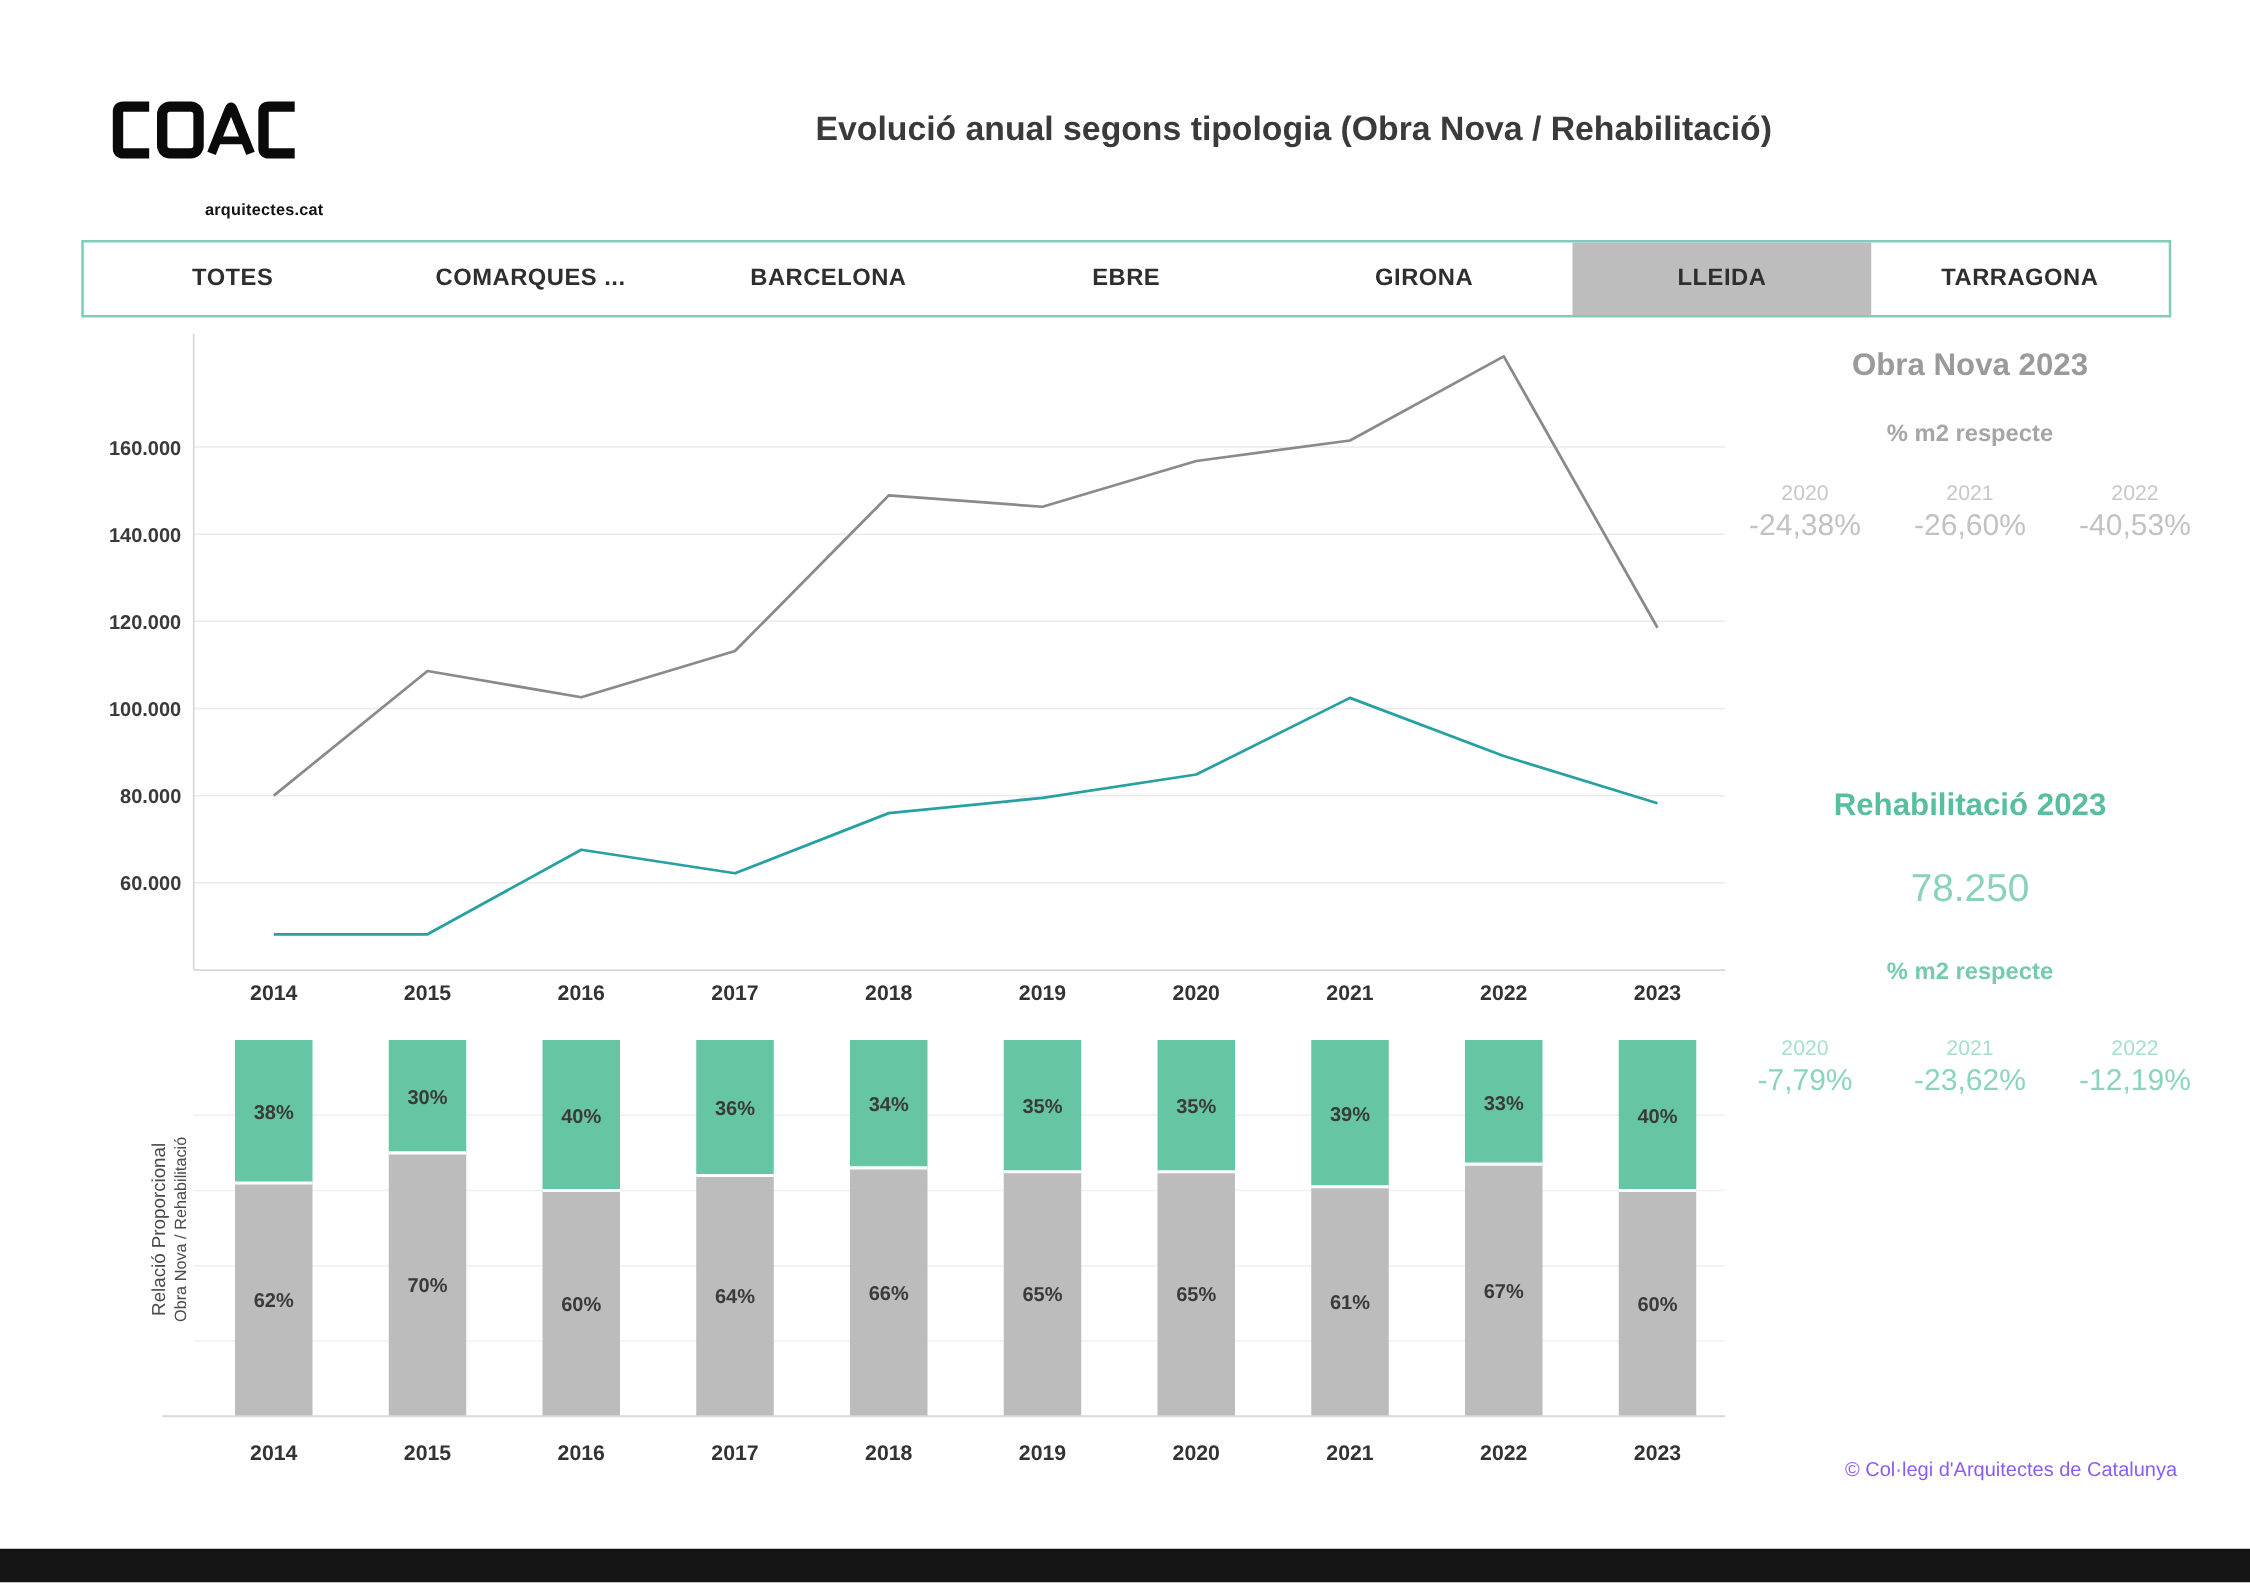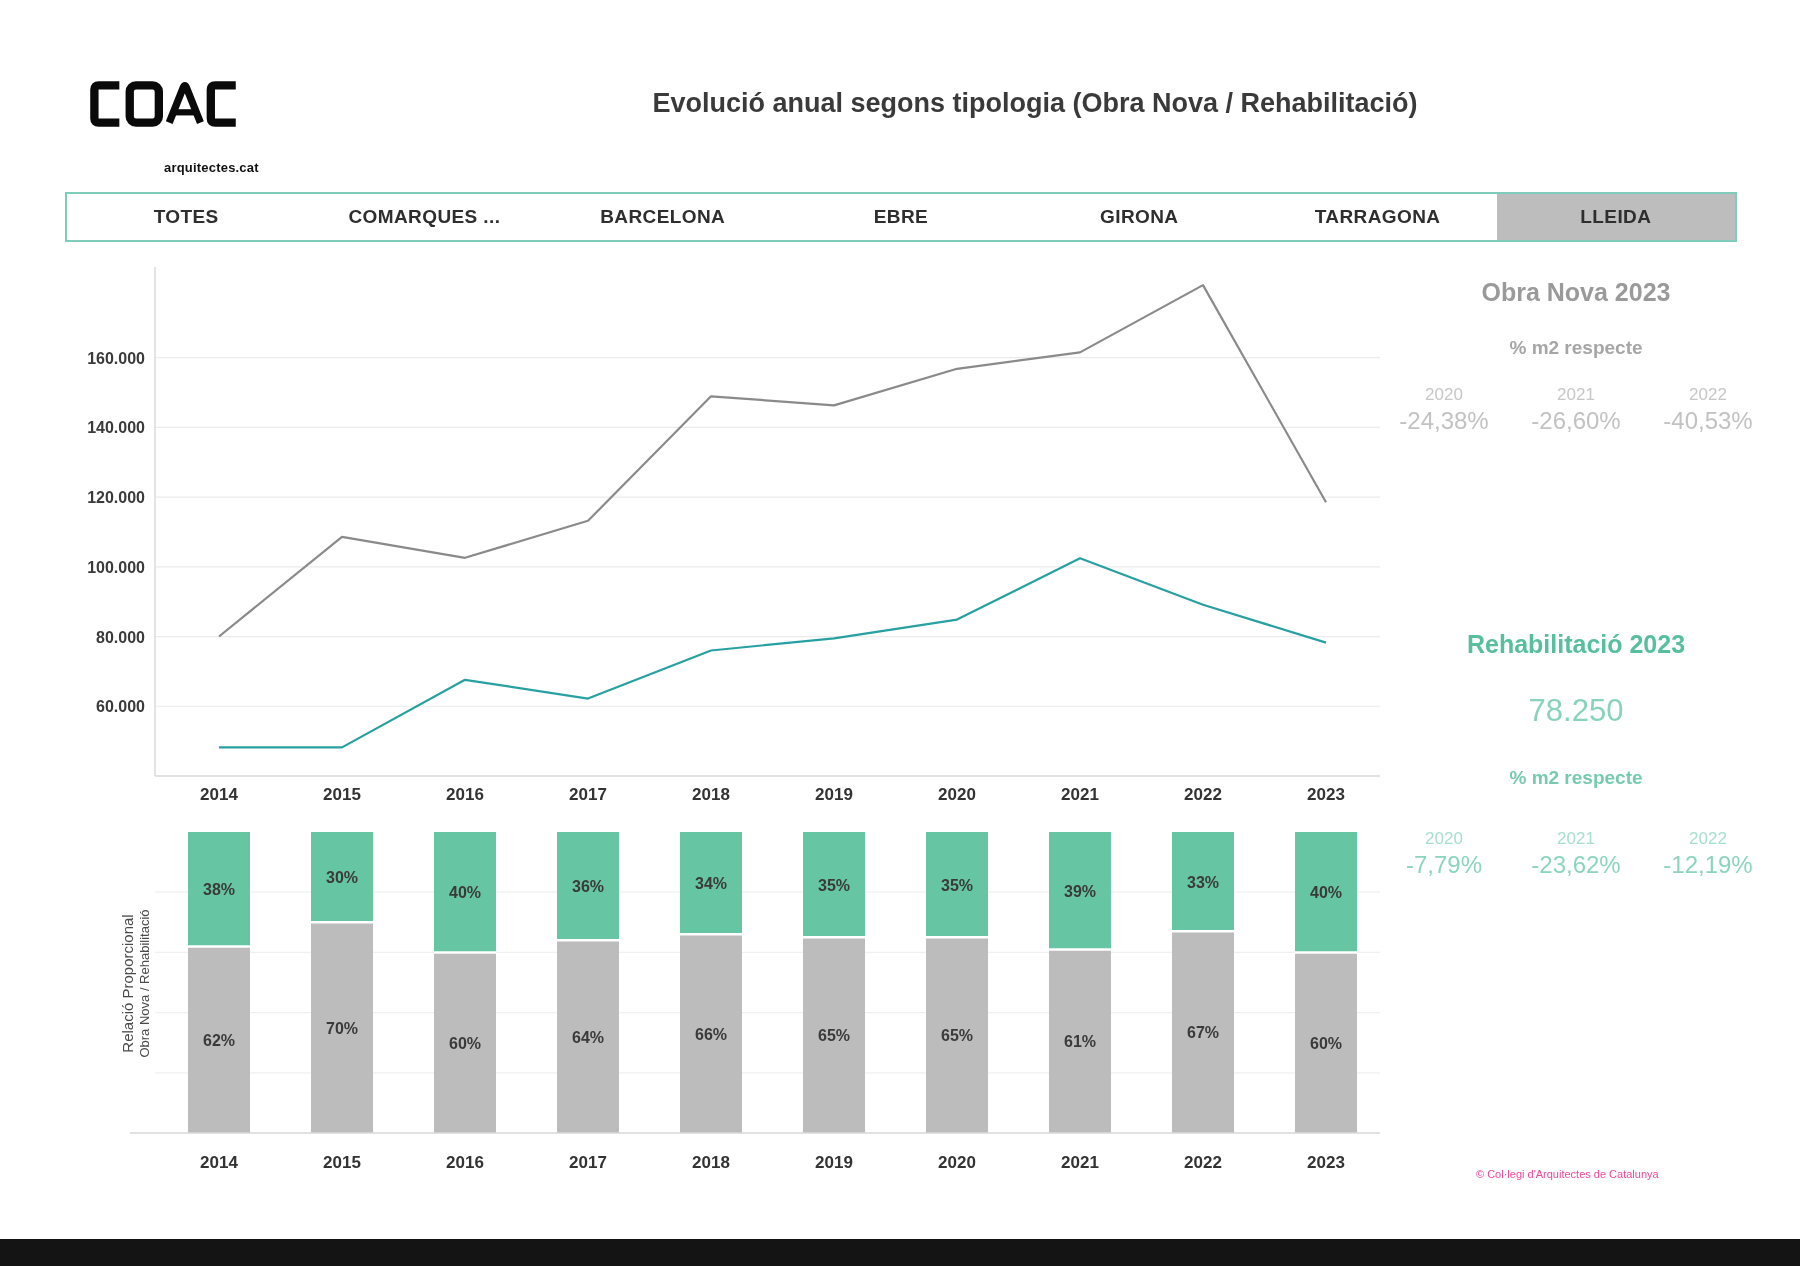--- a/index.html
+++ b/index.html
@@ -6,21 +6,21 @@
   html,body { width:1800px; height:1266px; background:#ffffff; font-family:"Liberation Sans", sans-serif; overflow:hidden; }
   #page { position:relative; width:1800px; height:1266px; background:#fff; }
 
   
   #logo-block { position:absolute; left:84px; top:78px; width:170px; }
   #logo-svg { display:block; }
   #logo-subtitle { position:absolute; left:80px; top:82px; width:160px; font-size:13px; font-weight:bold; color:#111; letter-spacing:.2px; }
   #page-title { position:absolute; left:430px; top:88px; width:1210px; text-align:center; font-size:27px; font-weight:bold; color:#3a3a3a; }
 
   
-  #tab-bar { position:absolute; left:65px; top:192px; width:1672px; height:50px; border:2px solid #7fccba; background:#fff; display:flex; }
+  #tab-bar { position:absolute; left:65px; top:192px; width:1672px; height:62px; border:2px solid #7fccba; background:#fff; display:flex; }
   .tab { flex:1 1 0; display:flex; align-items:center; justify-content:center; font-size:19px; font-weight:bold; color:#2e2e2e; letter-spacing:.4px; cursor:pointer; }
   .tab.selected { background:#bdbdbd; }
 
   
   #charts-svg { position:absolute; left:0; top:0; width:1800px; height:1266px; }
 
   
   #bar-ylabel-clip { position:absolute; left:118px; top:826px; width:33px; height:315px; overflow:hidden; }
   #bar-ylabel-rot { position:absolute; left:0; top:315px; width:315px; transform:rotate(-90deg); transform-origin:0 0; text-align:center; color:#4a4a4a; }
   #bar-ylabel-line1 { font-size:15px; line-height:19px; }
@@ -45,21 +45,21 @@
   #panel-obra-nova .compare-year { color:#c7c7c7; }
   #panel-obra-nova .compare-value { color:#c2c2c2; }
 
   #panel-rehabilitacio .panel-title { color:#57bfa0; }
   #panel-rehabilitacio .panel-value { color:#88d3ba; margin-top:34px; }
   #panel-rehabilitacio .panel-sublabel { color:#76cbae; margin-top:38px; }
   #panel-rehabilitacio .panel-compare-row { margin-top:40px; }
   #panel-rehabilitacio .compare-year { color:#a5dfcd; }
   #panel-rehabilitacio .compare-value { color:#8bd5bd; }
 
-  #copyright-text { position:absolute; left:1476px; top:1168px; font-size:11px; color:#ec4899; }
+  #copyright-text { position:absolute; left:1476px; top:1168px; font-size:16px; color:#8b5cf6; }
 
   #bottom-bar { position:absolute; left:0; bottom:0; width:1800px; height:27px; background:#141414; }
 </style>
 </head>
 <body>
 
 <div id="page">
 
   <div id="logo-block">
     <svg id="logo-svg" width="158" height="52" viewBox="0 0 152 50">
@@ -74,22 +74,22 @@
     <div id="logo-subtitle">arquitectes.cat</div>
   </div>
   <div id="page-title">Evolució anual segons tipologia (Obra Nova / Rehabilitació)</div>
 
   <div id="tab-bar">
       <div class="tab">TOTES</div>
       <div class="tab">COMARQUES ...</div>
       <div class="tab">BARCELONA</div>
       <div class="tab">EBRE</div>
       <div class="tab">GIRONA</div>
+      <div class="tab selected">LLEIDA</div>
       <div class="tab">TARRAGONA</div>
-      <div class="tab selected">LLEIDA</div>
     </div>
 
   <svg id="charts-svg" viewBox="0 0 1800 1266">
       <line x1="155" y1="357.64383561643837" x2="1380" y2="357.64383561643837" stroke="#ebebeb" stroke-width="1.2"></line>
       <text x="145" y="363.64383561643837" text-anchor="end" font-size="16" font-weight="600" fill="#3a3a3a">160.000</text>
       <line x1="155" y1="427.36986301369865" x2="1380" y2="427.36986301369865" stroke="#ebebeb" stroke-width="1.2"></line>
       <text x="145" y="433.36986301369865" text-anchor="end" font-size="16" font-weight="600" fill="#3a3a3a">140.000</text>
       <line x1="155" y1="497.09589041095893" x2="1380" y2="497.09589041095893" stroke="#ebebeb" stroke-width="1.2"></line>
       <text x="145" y="503.09589041095893" text-anchor="end" font-size="16" font-weight="600" fill="#3a3a3a">120.000</text>
       <line x1="155" y1="566.8219178082192" x2="1380" y2="566.8219178082192" stroke="#ebebeb" stroke-width="1.2"></line>

